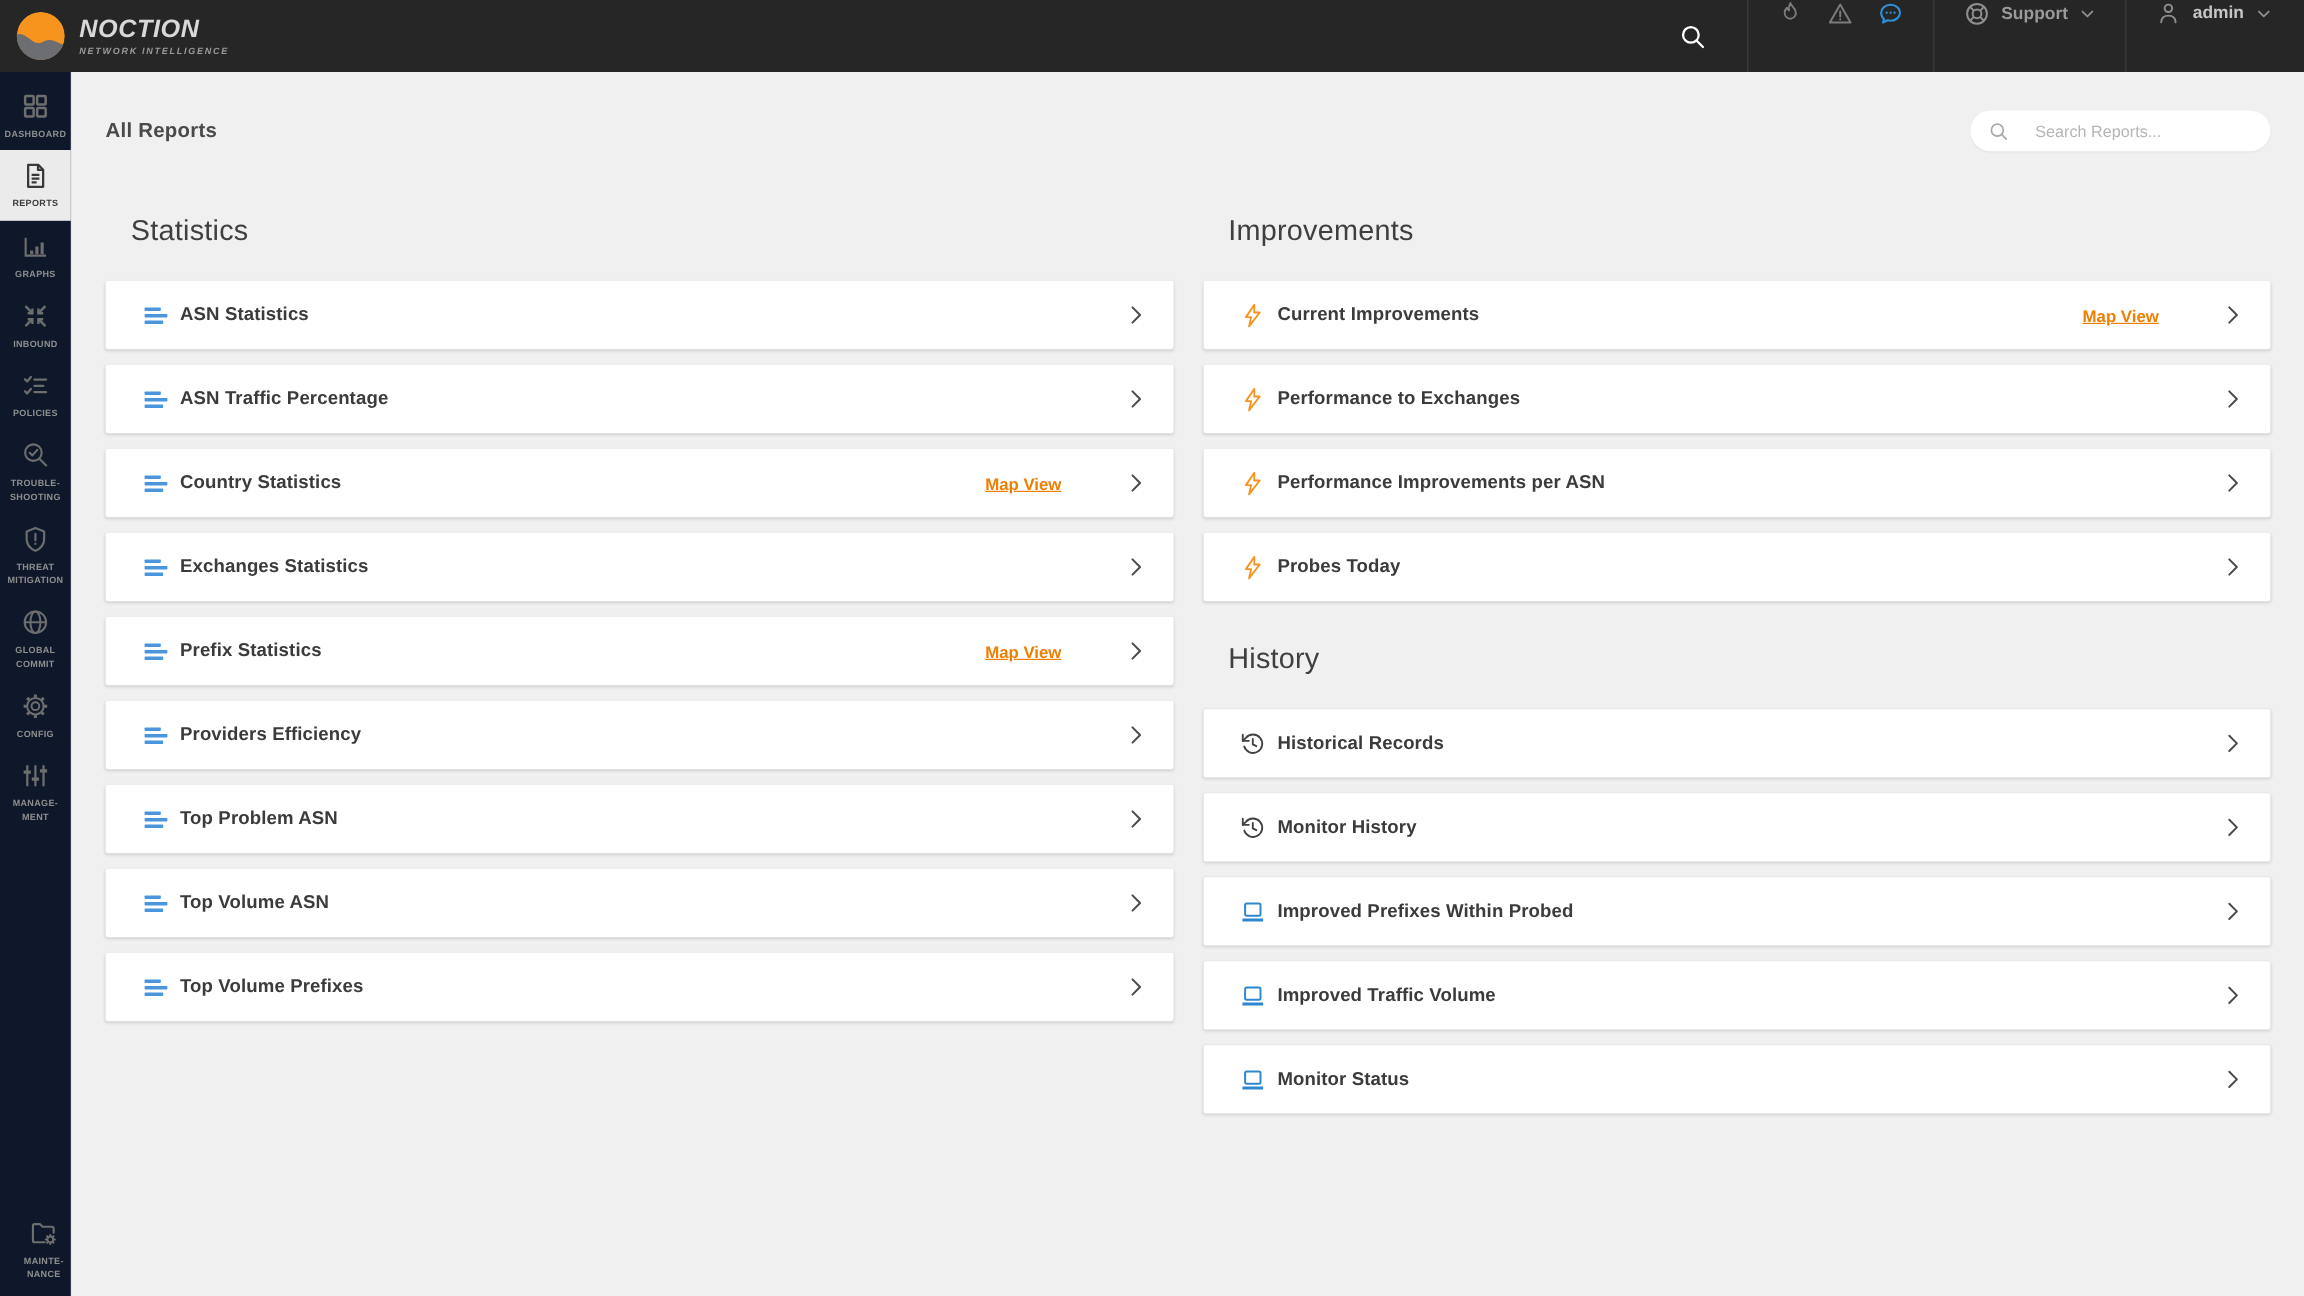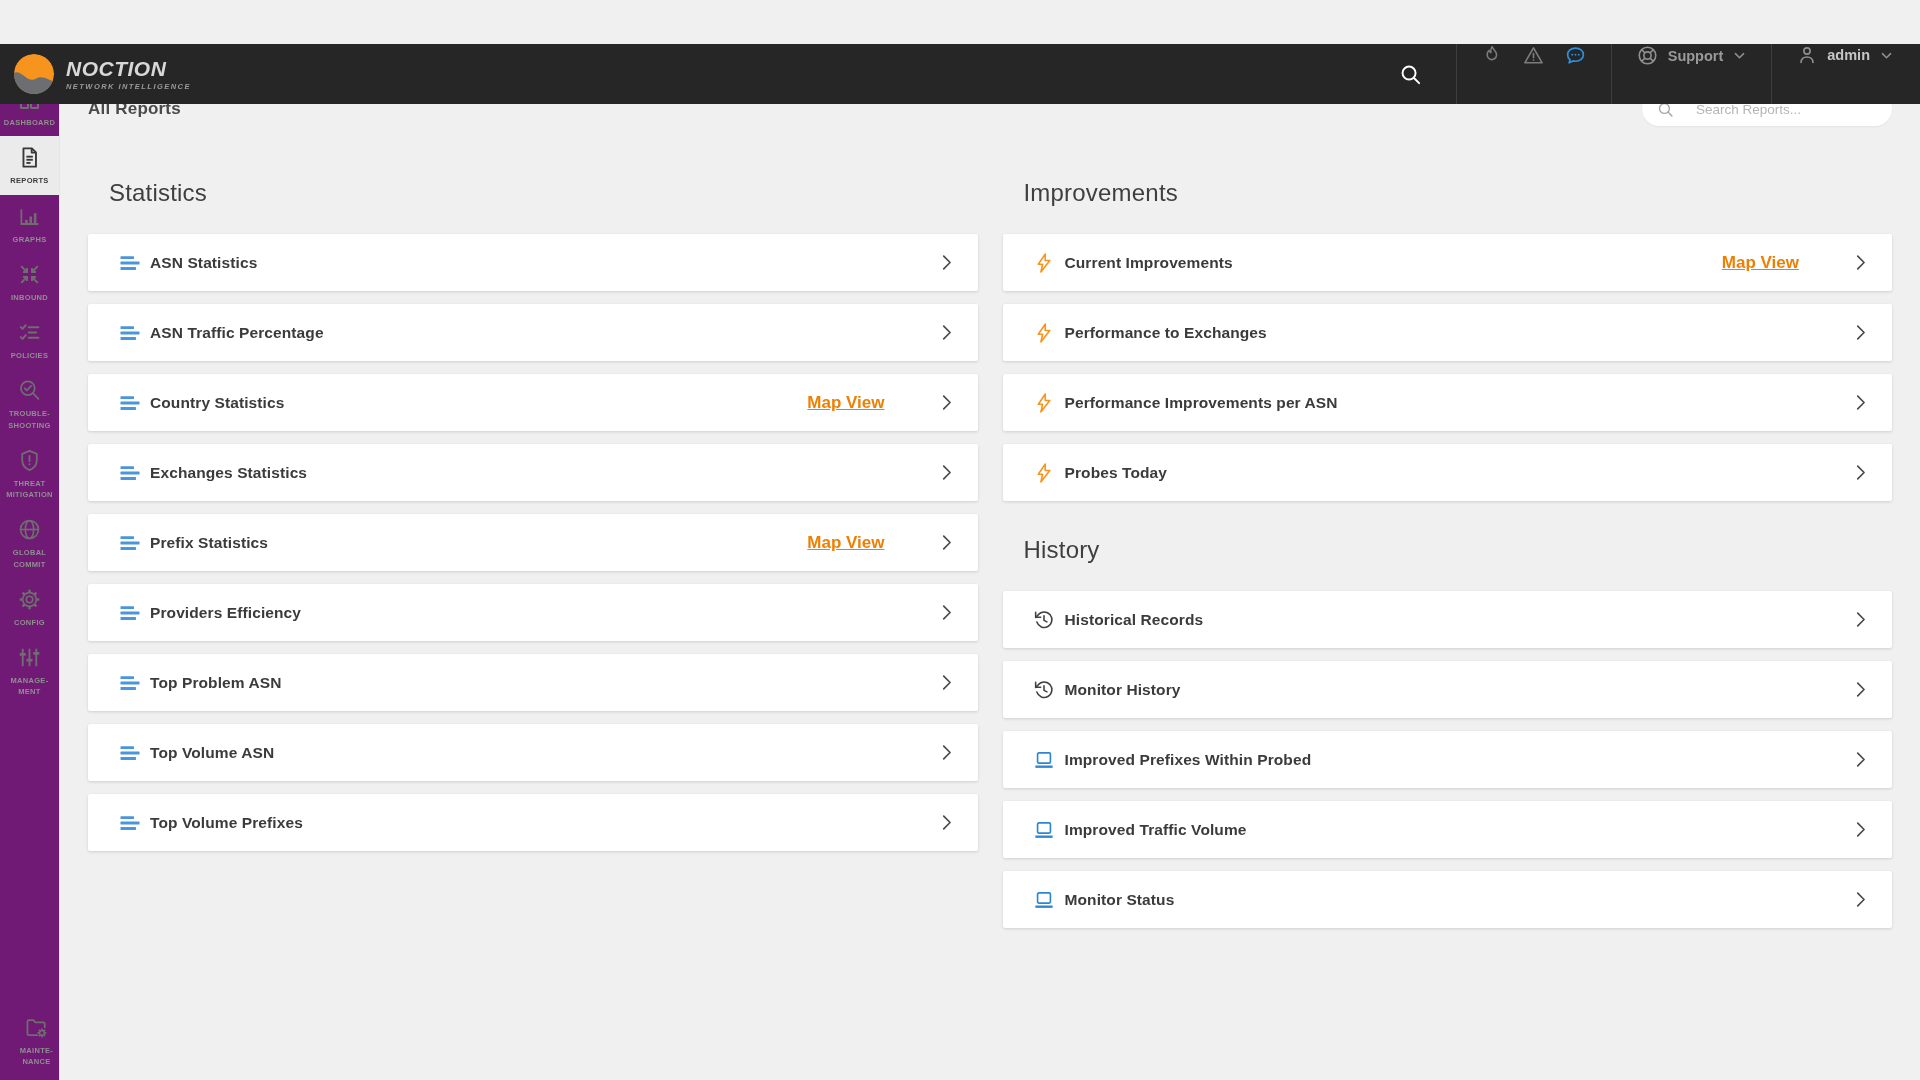--- a/index.html
+++ b/index.html
@@ -8,21 +8,21 @@
   body {
     font-family: "Liberation Sans", sans-serif;
     background: #f0f0f0;
     overflow: hidden;
     position: relative;
   }
 
   
   .topbar {
     position: fixed; top: 0; left: 0; right: 0; height: 60px;
-    background: #262626; display: flex; align-items: center; z-index: 20; margin-top: 44px;
+    background: #262626; display: flex; align-items: center; z-index: 20;
   }
   .logo { display: flex; align-items: center; gap: 11px; padding-left: 13px; }
   .logo-text .lt1 {
     font-size: 21px; font-style: italic; font-weight: 700;
     color: #d8d8d8; letter-spacing: .5px; line-height: 1;
   }
   .logo-text .lt2 {
     font-size: 7.5px; font-style: italic; font-weight: 700;
     color: #9a9a9a; letter-spacing: 1.45px; margin-top: 3px; white-space: nowrap;
   }
@@ -33,22 +33,22 @@
   .tb-search { color: #ffffff; padding: 0 34px; }
   .tb-chat { color: #2f8fd8; }
   .tb-menu { display: flex; align-items: center; gap: 9px; cursor: pointer; background: none; border: none; }
   .tb-menu .tb-ic { color: #8f8f8f; display: flex; }
   .tb-label { color: #9a9a9a; font-weight: 700; font-size: 14.5px; }
   .tb-menu .chev { color: #8f8f8f; display: flex; }
   .tb-admin .tb-label { color: #c6c6c6; }
 
   
   .sidebar {
-    position: fixed; top: 71px; left: 0; bottom: 0; width: 60px;
-    background: #701a75; border-right: 1px solid #e6e6e6;
+    position: fixed; top: 60px; left: 0; bottom: 0; width: 60px;
+    background: #0f172a; border-right: 1px solid #e6e6e6;
     display: flex; flex-direction: column; padding-top: 7px; z-index: 10;
   }
   .side-item {
     display: flex; flex-direction: column; align-items: center;
     padding: 9px 2px 8px; cursor: pointer; color: #6e6e6e;
   }
   .side-item .si-icon { display: flex; }
   .side-item .si-label {
     font-size: 7.5px; font-weight: 700; color: #8f8f8f; text-align: center;
     margin-top: 5px; line-height: 1.5; letter-spacing: .3px;
@@ -89,21 +89,21 @@
     box-shadow: 0 1px 3px rgba(0,0,0,.14); cursor: pointer;
   }
   .row-icon { width: 23px; height: 23px; margin-right: 9px; display: flex; align-items: center; justify-content: center; flex: none; }
   .row-icon[data-name="list-lines-icon"]   { color: #4a95dd; }
   .row-icon[data-name="lightning-icon"]    { color: #f7941e; }
   .row-icon[data-name="history-clock-icon"]{ color: #414141; }
   .row-icon[data-name="laptop-icon"]       { color: #2e86d1; }
   .row-label { font-size: 15.5px; font-weight: 700; color: #3b3b3b; letter-spacing: .1px; white-space: nowrap; }
   .row-spacer { flex: 1; }
   .map-view {
-    color: #ee7f01; font-size: 17px; font-weight: 700;
+    color: #ee7f01; font-size: 14px; font-weight: 700;
     text-decoration: underline; margin-right: 52px; white-space: nowrap; cursor: pointer;
   }
   .row-chevron { color: #4a4a4a; display: flex; flex: none; }
 </style>
 </head>
 <body>
 
 <header class="topbar" data-name="top-header-bar">
   <div class="logo" data-name="noction-logo">
     <span data-name="noction-logo-mark-icon" style="display:flex;">

